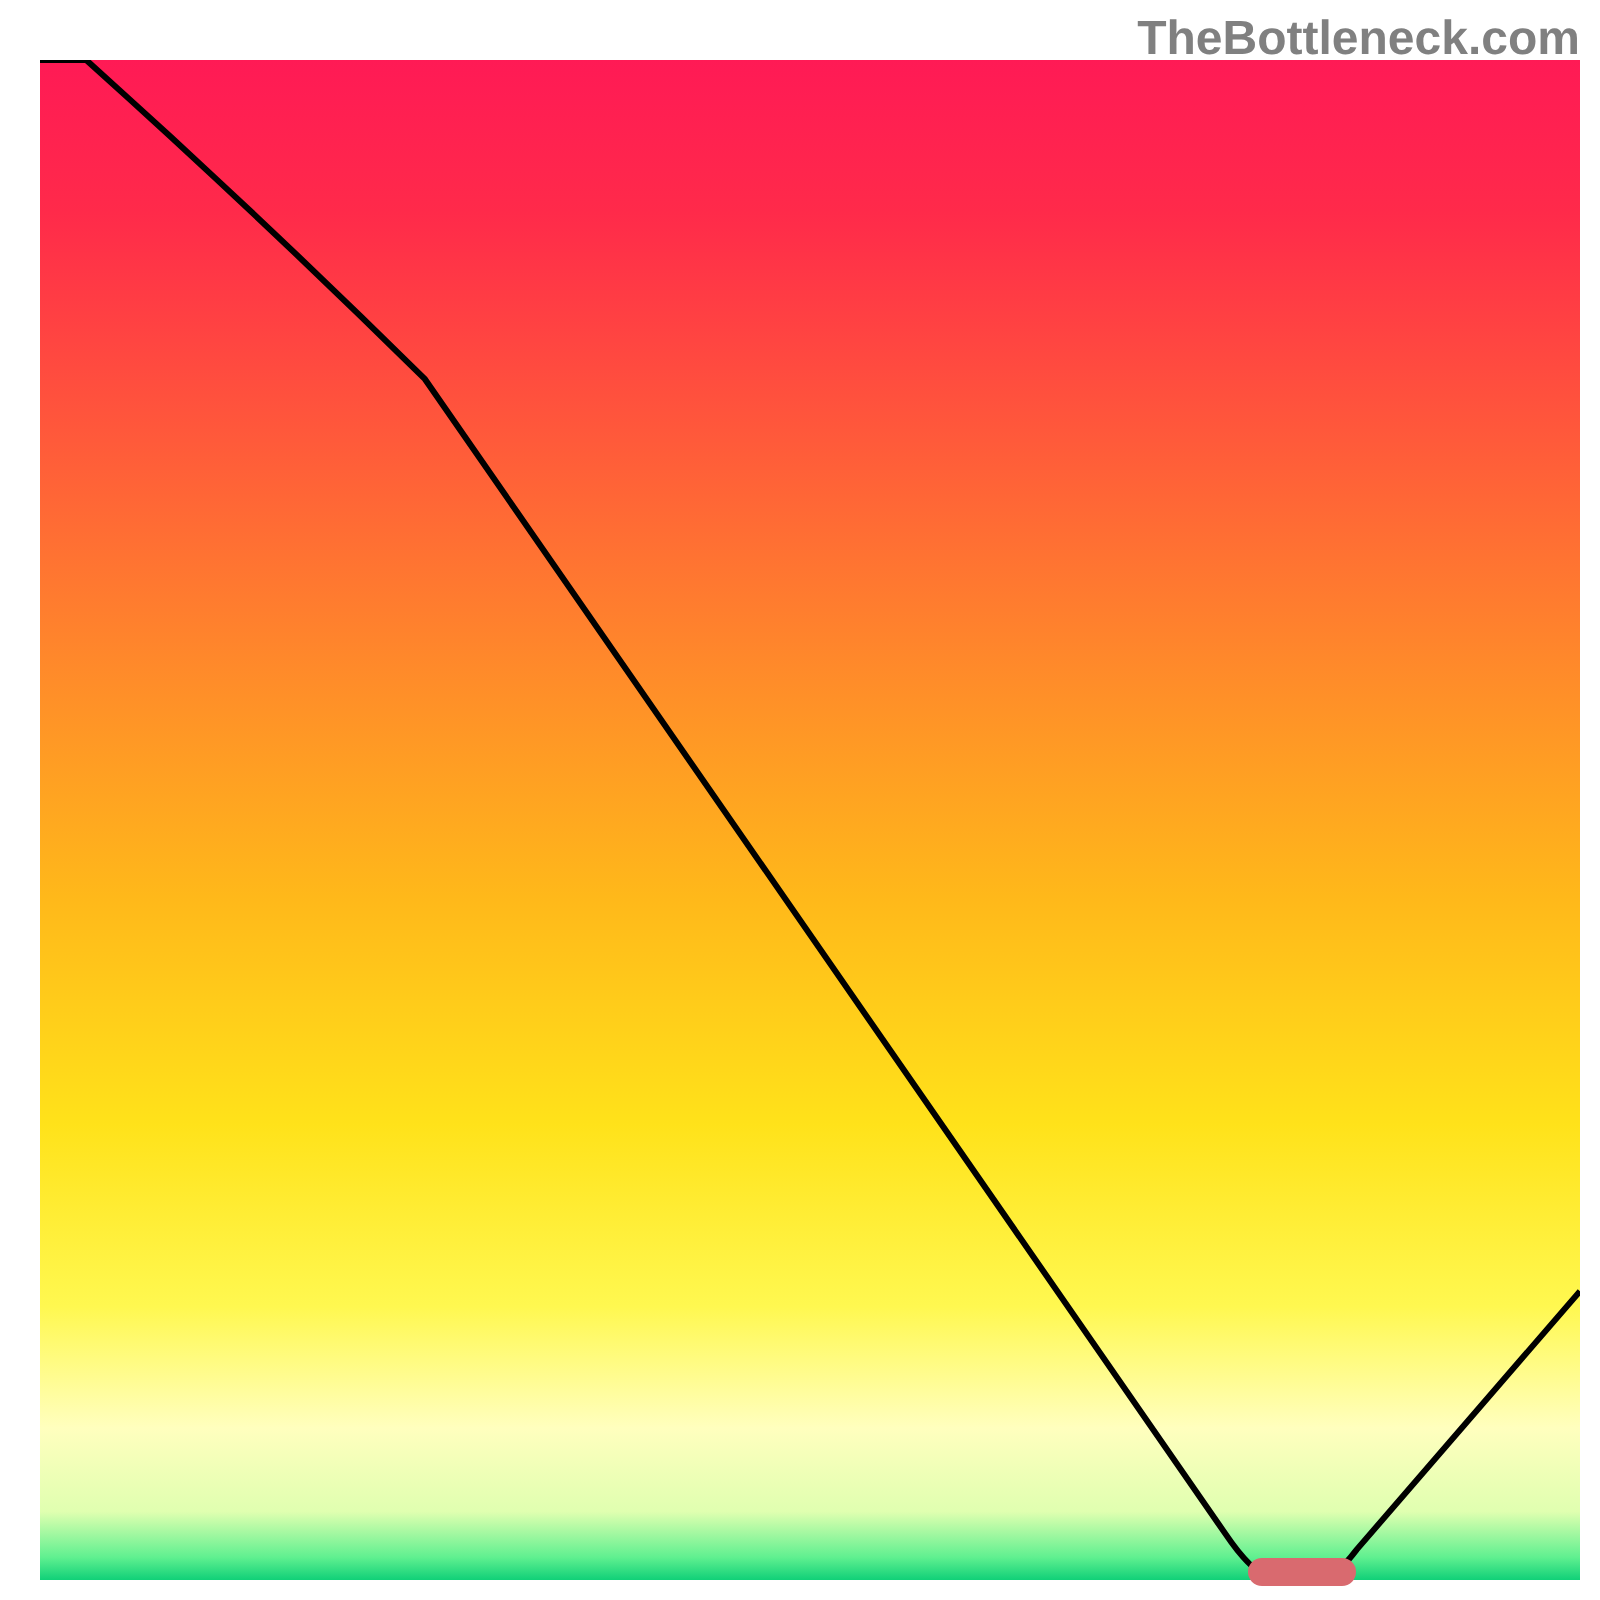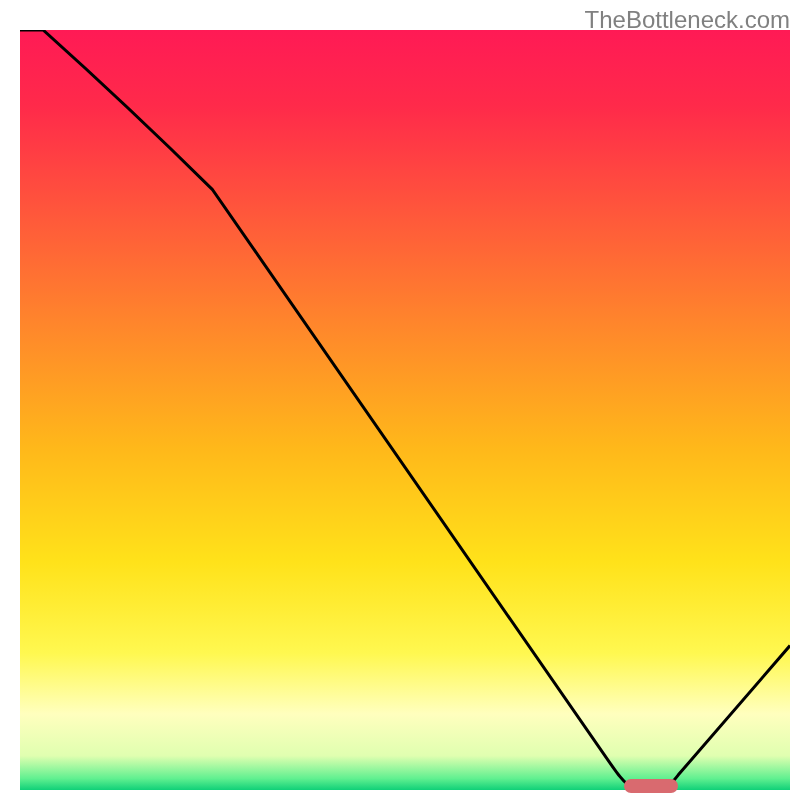--- a/index.html
+++ b/index.html
@@ -10,21 +10,21 @@
     position: relative;
     overflow: hidden;
   }
   .watermark {
     position: absolute;
     top: 6px;
     right: 10px;
     font-family: Arial, sans-serif;
     font-size: 24px;
     color: #808080;
-    font-weight: 400;
+    font-weight: 700;
     z-index: 10;
   }
   .plot-area {
     position: absolute;
     left: 20px;
     top: 30px;
     width: 770px;
     height: 760px;
   }
   .gradient-bg {

